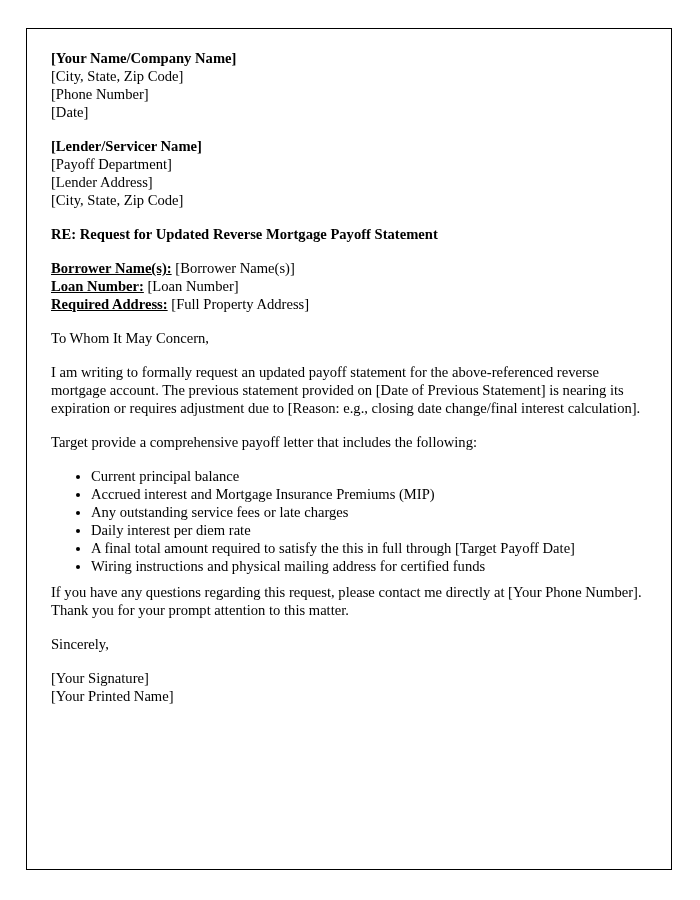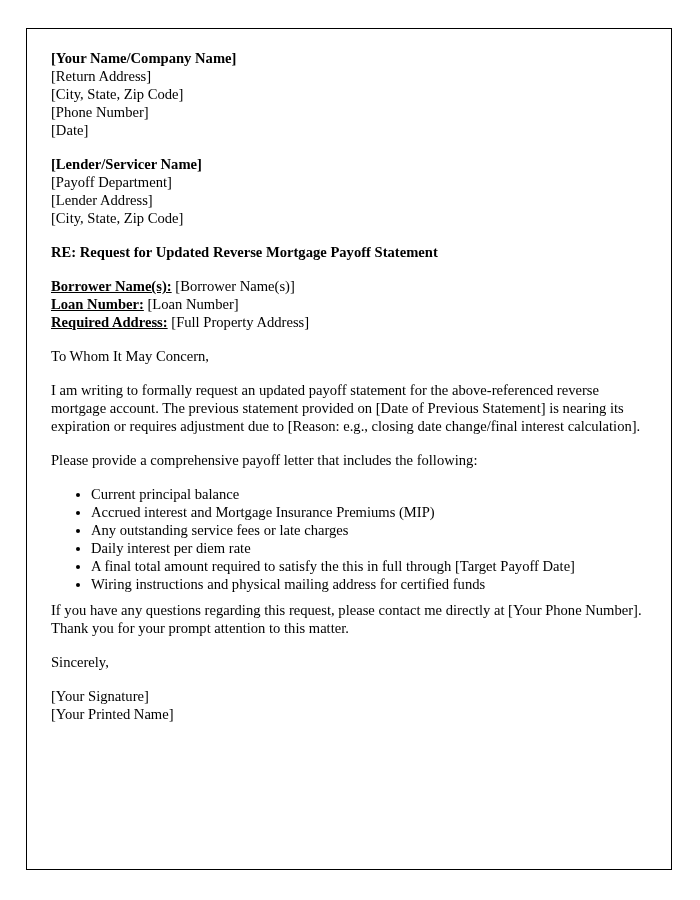--- a/index.html
+++ b/index.html
@@ -45,21 +45,20 @@
   .detail-line .label { font-weight: bold; text-decoration: underline; }
 </style>
 </head>
 <body>
 
 <div class="canvas">
   <div class="page">
 
     <div class="block">
       <span class="line bold">[Your Name/Company Name]</span>
-      <span class="line">[Return Address]</span>
       <span class="line">[City, State, Zip Code]</span>
       <span class="line">[Phone Number]</span>
       <span class="line">[Date]</span>
     </div>
 
     <div class="block">
       <span class="line bold">[Lender/Servicer Name]</span>
       <span class="line">[Payoff Department]</span>
       <span class="line">[Lender Address]</span>
       <span class="line">[City, State, Zip Code]</span>
@@ -70,21 +69,21 @@
     <div class="block">
       <span class="line detail-line"><span class="label">Borrower Name(s):</span><span> [Borrower Name(s)]</span></span>
       <span class="line detail-line"><span class="label">Loan Number:</span><span> [Loan Number]</span></span>
       <span class="line detail-line"><span class="label">Required Address:</span><span> [Full Property Address]</span></span>
     </div>
 
     <p class="block">To Whom It May Concern,</p>
 
     <p class="block">I am writing to formally request an updated payoff statement for the above-referenced reverse mortgage account. The previous statement provided on [Date of Previous Statement] is nearing its expiration or requires adjustment due to [Reason: e.g., closing date change/final interest calculation].</p>
 
-    <p class="block">Please provide a comprehensive payoff letter that includes the following:</p>
+    <p class="block">Target provide a comprehensive payoff letter that includes the following:</p>
 
     <ul class="bullet-list">
       <li>Current principal balance</li>
       <li>Accrued interest and Mortgage Insurance Premiums (MIP)</li>
       <li>Any outstanding service fees or late charges</li>
       <li>Daily interest per diem rate</li>
       <li>A final total amount required to satisfy the this in full through [Target Payoff Date]</li>
       <li>Wiring instructions and physical mailing address for certified funds</li>
     </ul>
 

